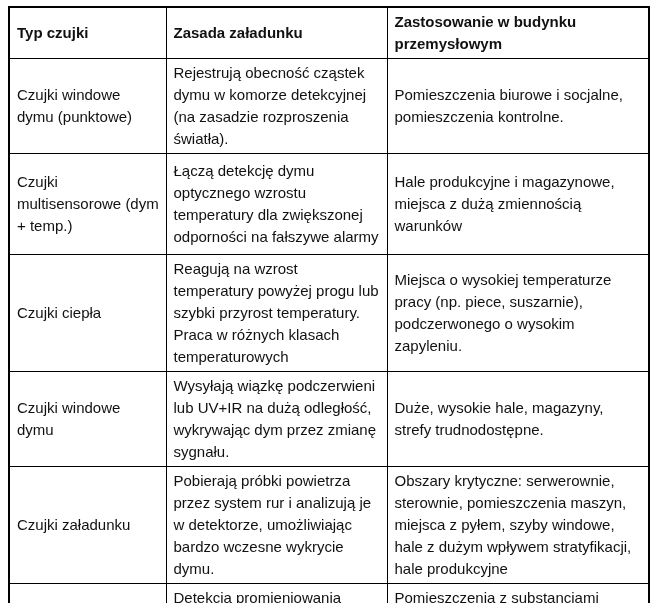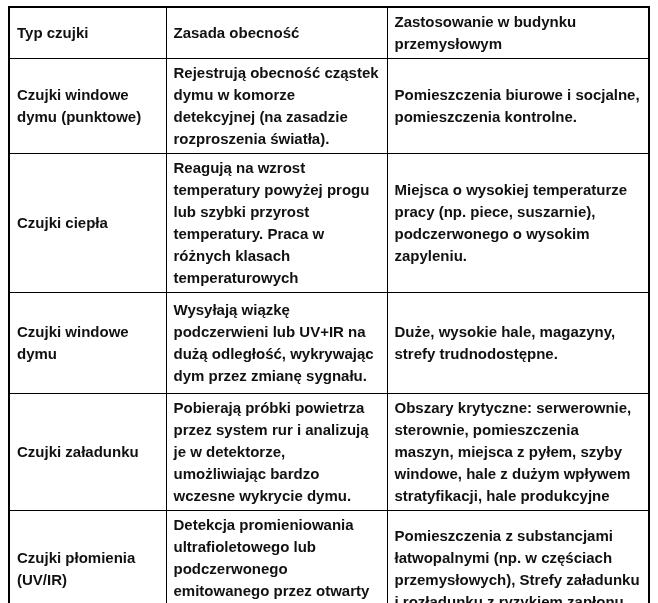--- a/index.html
+++ b/index.html
@@ -28,21 +28,20 @@
   table.detector-table th,
   table.detector-table td {
     border: 1px solid #000000;
     font-size: 15px;
     line-height: 22px;
     vertical-align: middle;
     padding: 3px 6px 3px 7px;
     box-sizing: border-box;
     overflow: hidden;
     word-wrap: break-word;
-    font-weight: bold;
   }
   table.detector-table th {
     font-weight: bold;
     text-align: left;
     height: 37px;
   }
   
   tbody tr:nth-child(1) { height: 88px; }
   tbody tr:nth-child(2) { height: 101px; }
   tbody tr:nth-child(3) { height: 101px; }
@@ -56,29 +55,34 @@
 <div class="page">
   <table class="detector-table">
     <colgroup>
       <col style="width:157px">
       <col style="width:221px">
       <col style="width:262px">
     </colgroup>
     <thead>
       <tr>
         <th>Typ czujki</th>
-        <th>Zasada obecność</th>
+        <th>Zasada załadunku</th>
         <th>Zastosowanie w budynku przemysłowym</th>
       </tr>
     </thead>
     <tbody>
       <tr>
         <td>Czujki windowe dymu (punktowe)</td>
         <td>Rejestrują obecność cząstek dymu w komorze detekcyjnej (na zasadzie rozproszenia światła).</td>
         <td>Pomieszczenia biurowe i socjalne, pomieszczenia kontrolne.</td>
+      </tr>
+      <tr>
+        <td>Czujki multisensorowe (dym + temp.)</td>
+        <td>Łączą detekcję dymu optycznego  wzrostu temperatury dla zwiększonej odporności na fałszywe alarmy</td>
+        <td>Hale produkcyjne i magazynowe, miejsca z dużą zmiennością warunków</td>
       </tr>
       <tr>
         <td>Czujki ciepła</td>
         <td>Reagują na wzrost temperatury powyżej progu lub szybki przyrost temperatury. Praca w różnych klasach temperaturowych</td>
         <td>Miejsca o wysokiej temperaturze pracy (np. piece, suszarnie), podczerwonego o wysokim zapyleniu.</td>
       </tr>
       <tr>
         <td>Czujki windowe dymu</td>
         <td>Wysyłają wiązkę podczerwieni lub UV+IR na dużą odległość, wykrywając dym przez zmianę sygnału.</td>
         <td>Duże, wysokie hale, magazyny, strefy trudnodostępne.</td>

